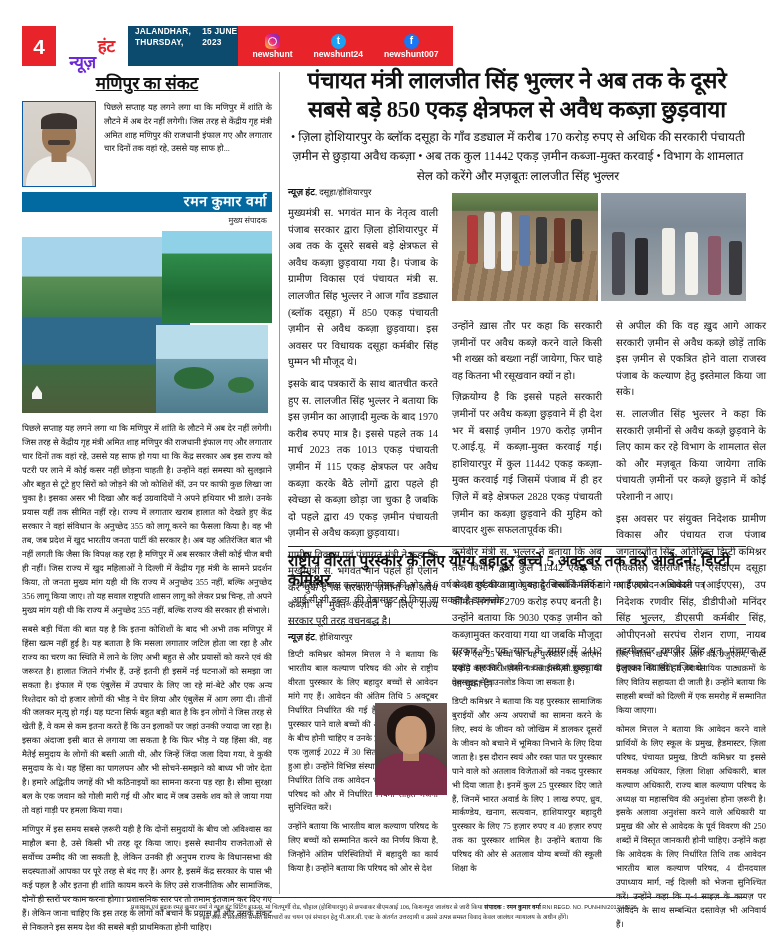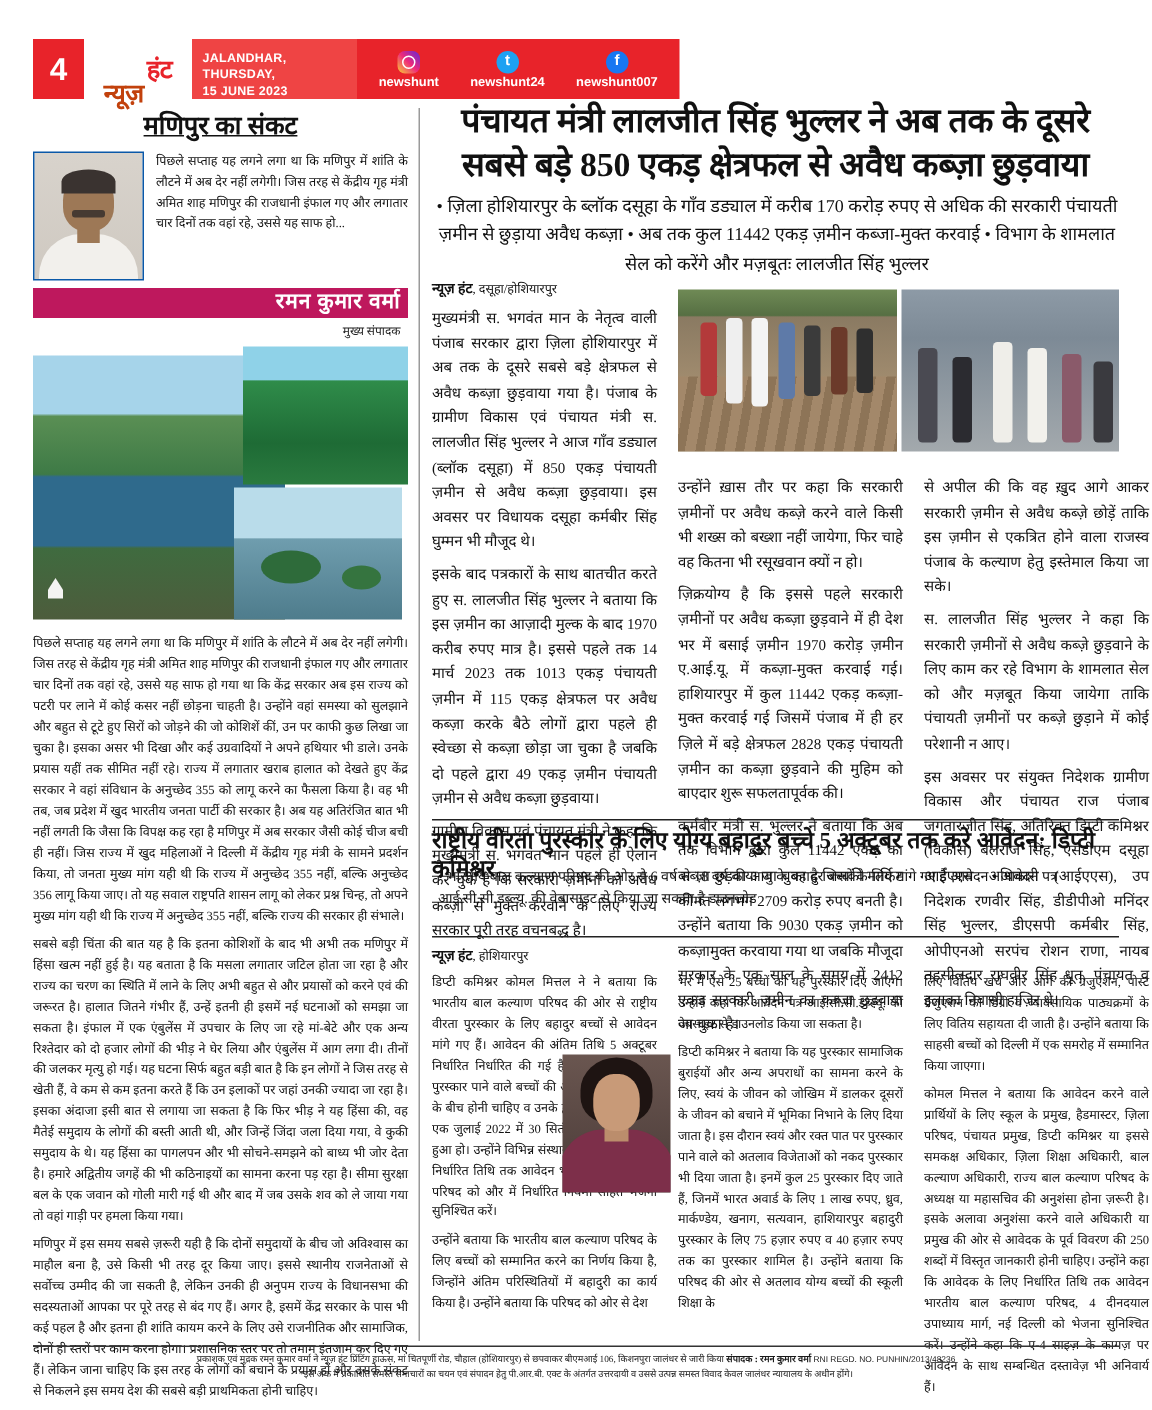--- a/index.html
+++ b/index.html
@@ -30,25 +30,25 @@
     font-size:21px;font-weight:700;line-height:1;
   }
   .mh-logo{
     width:72px;background:#ffffff;
     display:flex;align-items:center;justify-content:center;
     gap:2px;
     font-family:"Liberation Sans",sans-serif;
     font-size:17px;font-weight:700;line-height:1;
     letter-spacing:-.3px;
   }
-  .mh-logo .lg-a{color:#c2410c;margin-top:32px;}
+  .mh-logo .lg-a{color:#6d28d9;margin-top:32px;}
   .mh-logo .lg-b{color:#e8232a;}
   .mh-date{
-    flex:0 0 110px;background:#ef4444;color:#fff;
-    display:flex;flex-direction:column;justify-content:flex-end;
+    flex:0 0 110px;background:#0c4a6e;color:#fff;
+    display:flex;flex-direction:row;justify-content:space-between;
     padding-left:7px;box-sizing:border-box;
     font-family:"Liberation Sans",sans-serif;
     font-size:8.3px;font-weight:700;line-height:1.32;letter-spacing:.2px;
   }
   .mh-section{
     flex:1;background:#0a58a8;color:#fff;
     display:flex;align-items:center;justify-content:center;
     font-size:23px;font-weight:700;letter-spacing:.4px;
     line-height:1;
   }
@@ -117,21 +117,21 @@
     width:66px;height:30px;border-radius:28px 28px 0 0;background:#f2f0ec;
   }
   .edit-photo .neck{
     position:absolute;left:50%;top:48px;transform:translateX(-50%);
     width:15px;height:12px;background:#9d7856;
   }
   .edit-lead{
     flex:1;font-size:8.4px;line-height:1.62;text-align:justify;
   }
   .edit-signbar{
-    margin-top:5px;background:#be185d;height:20px;
+    margin-top:5px;background:#0369a1;height:20px;
     display:flex;align-items:center;justify-content:flex-end;
     padding-right:5px;box-sizing:border-box;
   }
   .edit-signbar .nm{
     color:#fff;font-size:14px;font-weight:700;line-height:1;letter-spacing:.6px;
   }
   .edit-role{
     text-align:right;font-size:8px;margin-top:2px;padding-right:5px;color:#222;
   }
 

